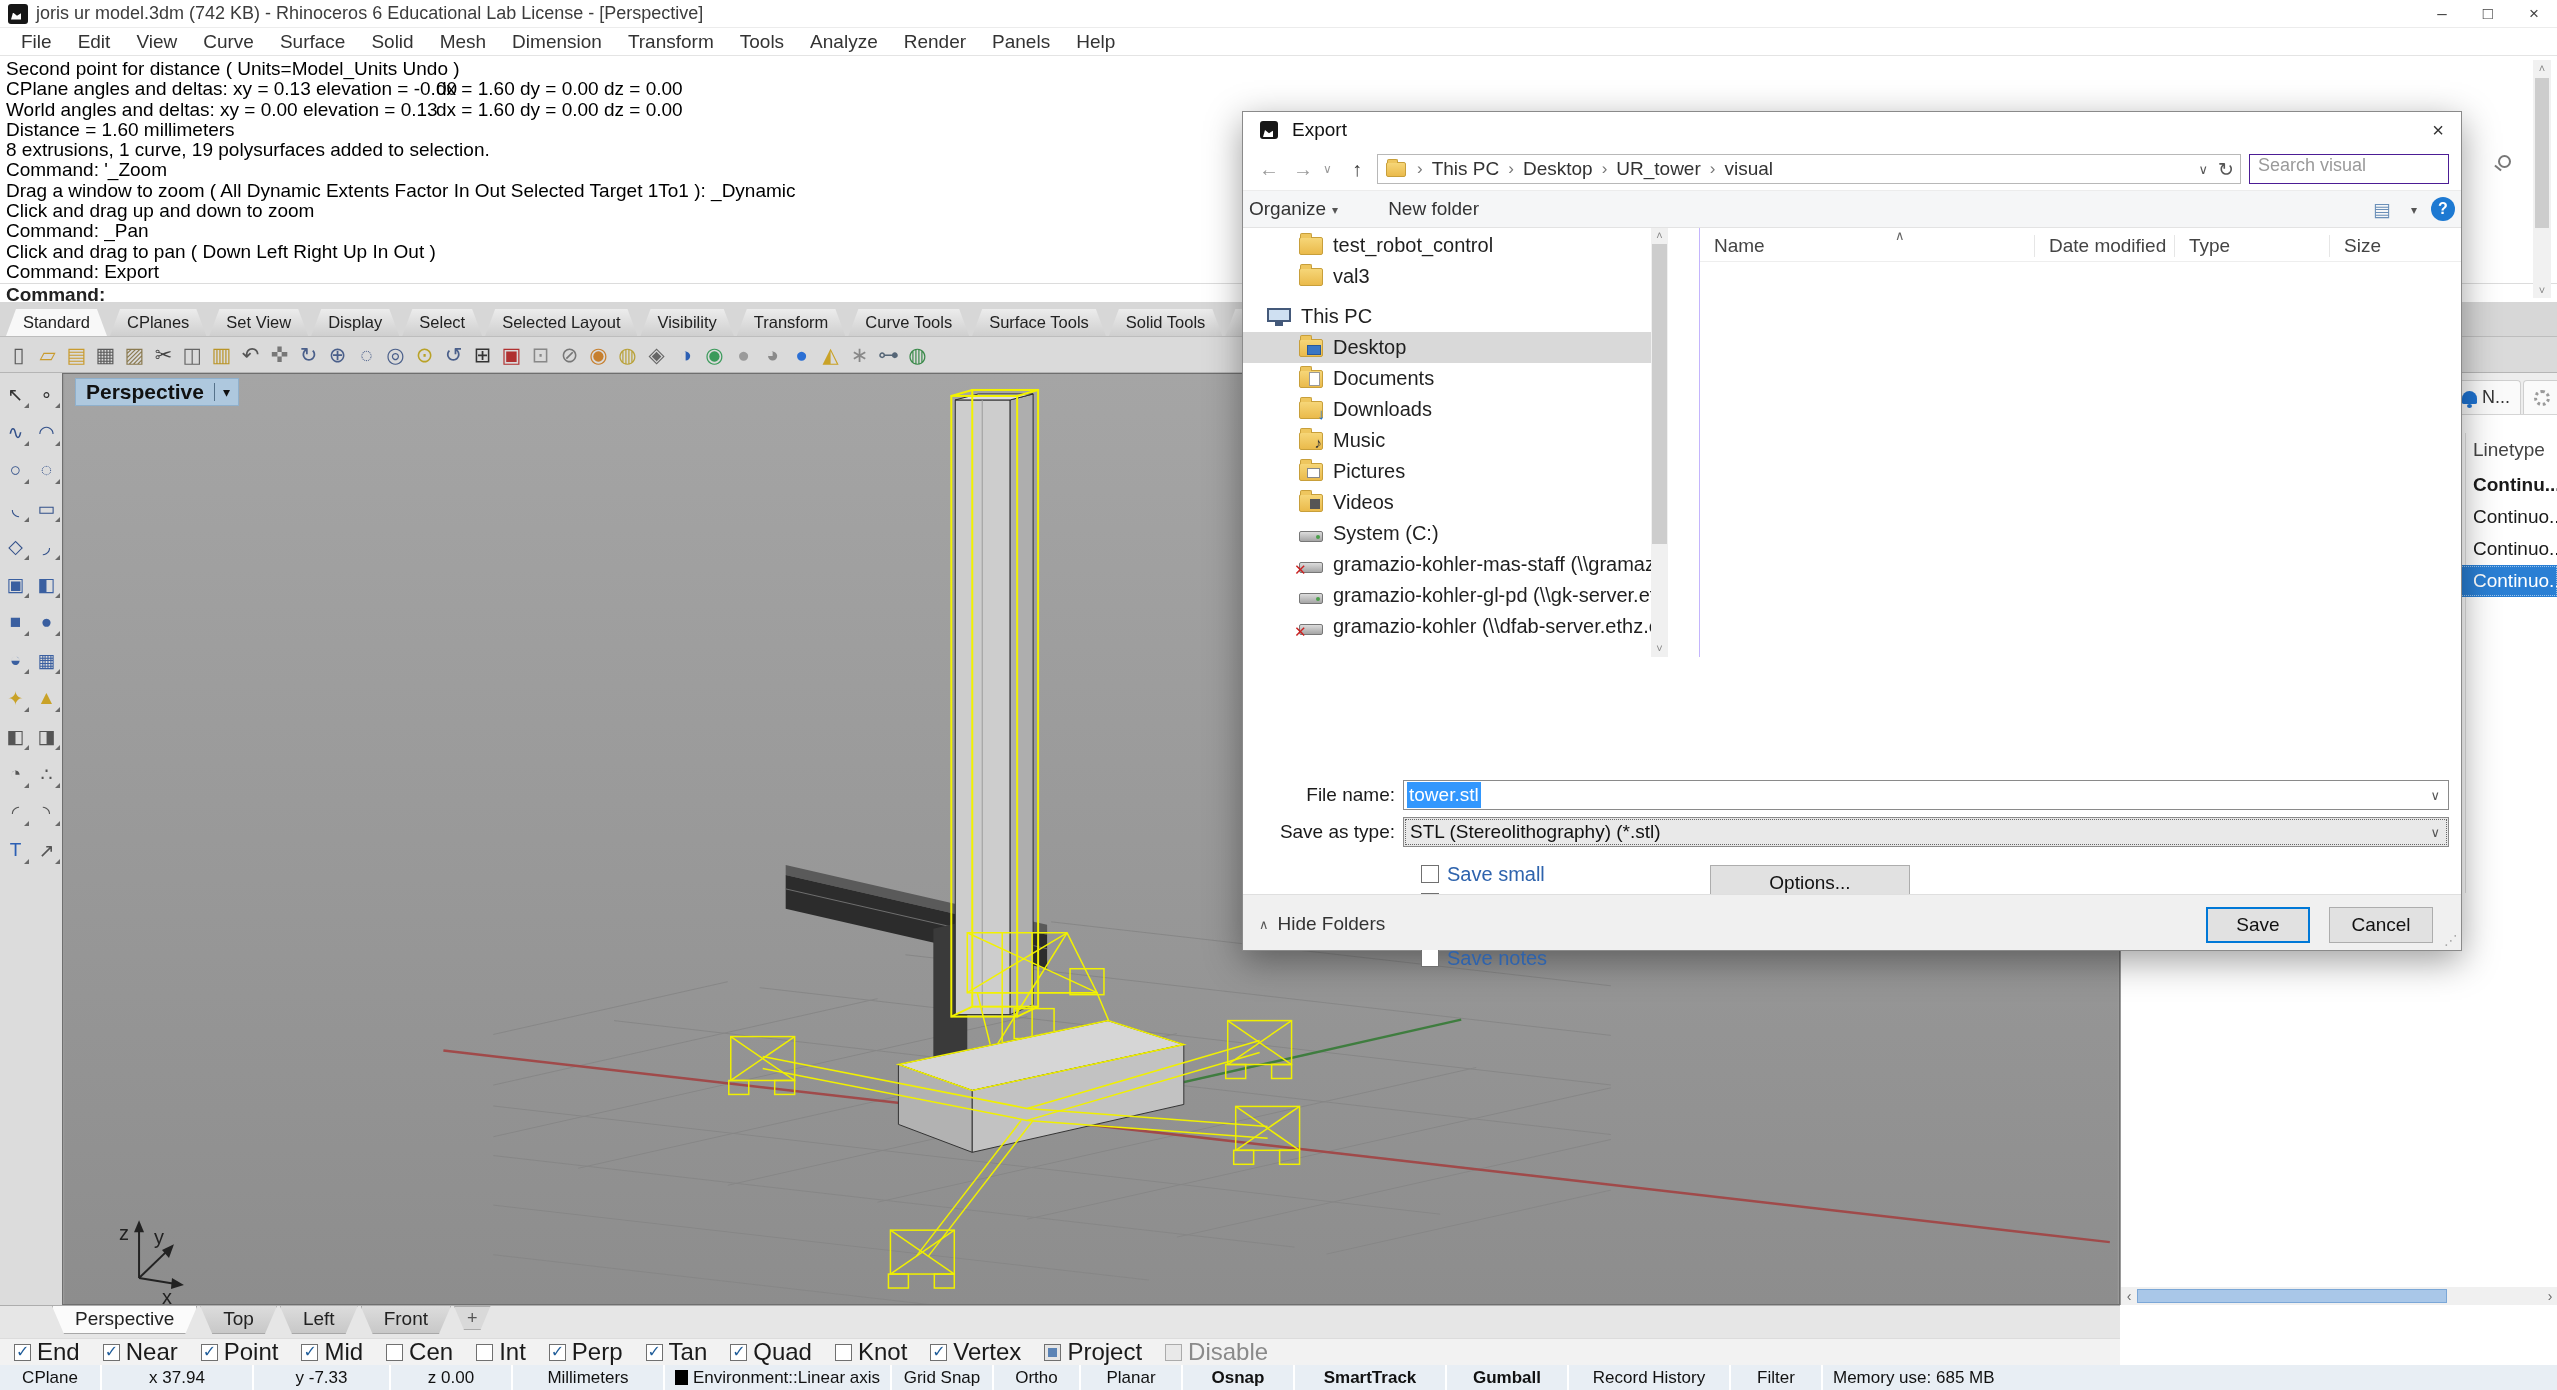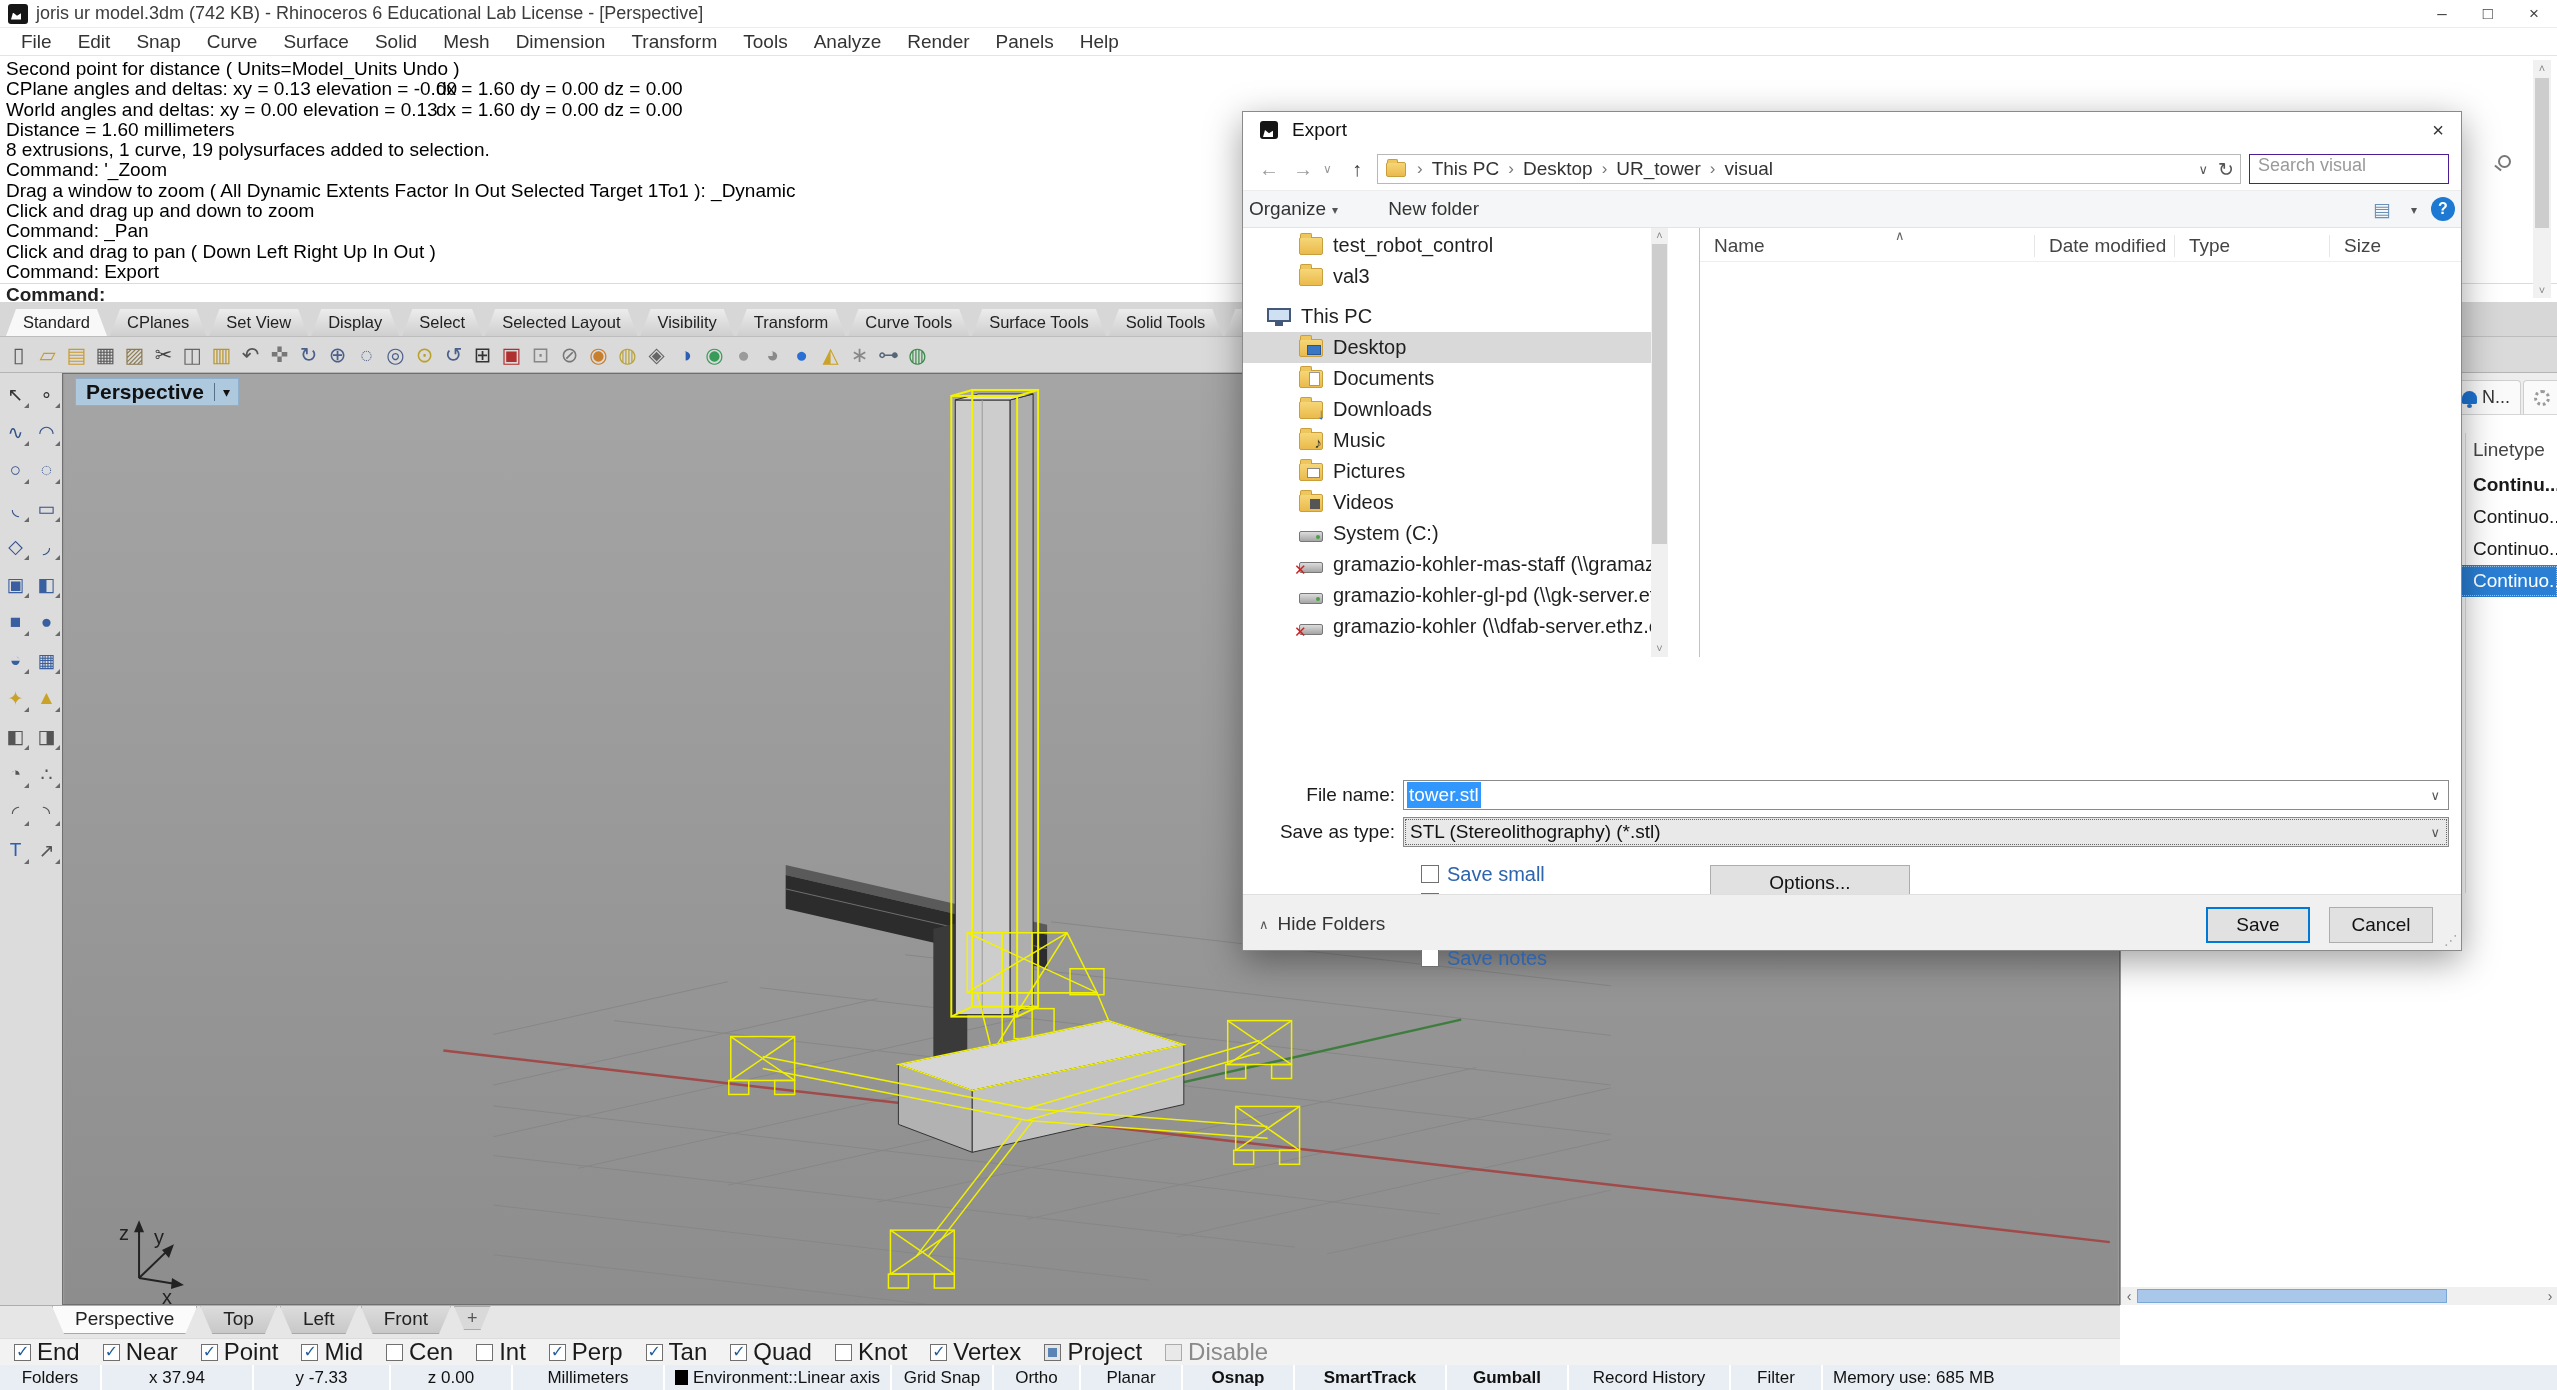--- a/index.html
+++ b/index.html
@@ -192,21 +192,21 @@
   <div class="win-ctrls">
     <span class="win-btn">–</span>
     <span class="win-btn">□</span>
     <span class="win-btn close">×</span>
   </div>
 </div>
 
 <div id="menubar" class="abs">
   <span class="menu-item">File</span>
     <span class="menu-item">Edit</span>
-    <span class="menu-item">Snap</span>
+    <span class="menu-item">View</span>
     <span class="menu-item">Curve</span>
     <span class="menu-item">Surface</span>
     <span class="menu-item">Solid</span>
     <span class="menu-item">Mesh</span>
     <span class="menu-item">Dimension</span>
     <span class="menu-item">Transform</span>
     <span class="menu-item">Tools</span>
     <span class="menu-item">Analyze</span>
     <span class="menu-item">Render</span>
     <span class="menu-item">Panels</span>
@@ -639,21 +639,21 @@
   </label>
     <label class="os-item disabled">
     <span class="cb"></span>
     <span class="os-label">Disable</span>
   </label>
 </div>
 
 <div id="statusbar" class="abs">
   <div class="s-cell">
 
-    <span>Folders</span>
+    <span>CPlane</span>
   </div>
     <div class="s-cell">
 
     <span>x 37.94</span>
   </div>
     <div class="s-cell">
 
     <span>y -7.33</span>
   </div>
     <div class="s-cell">

